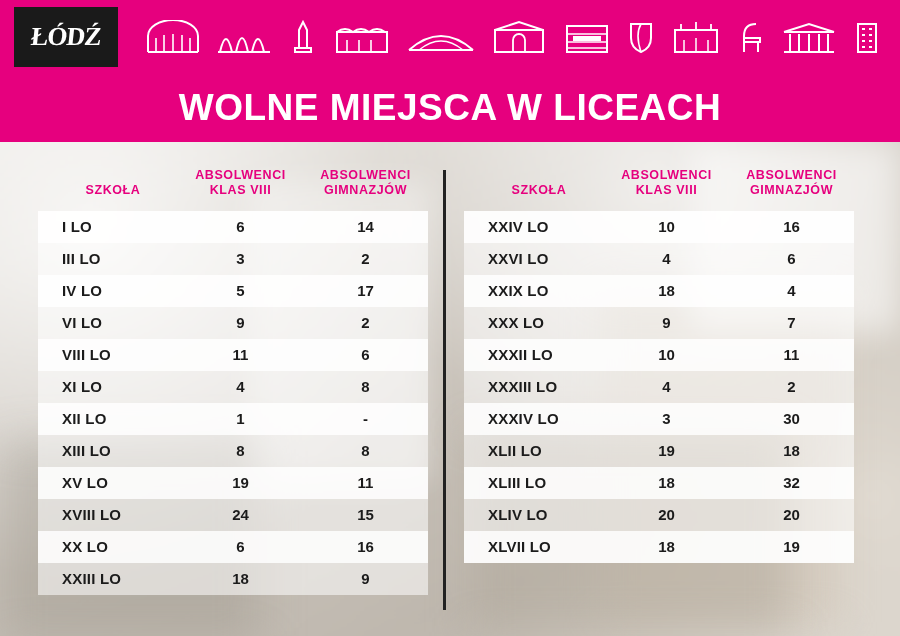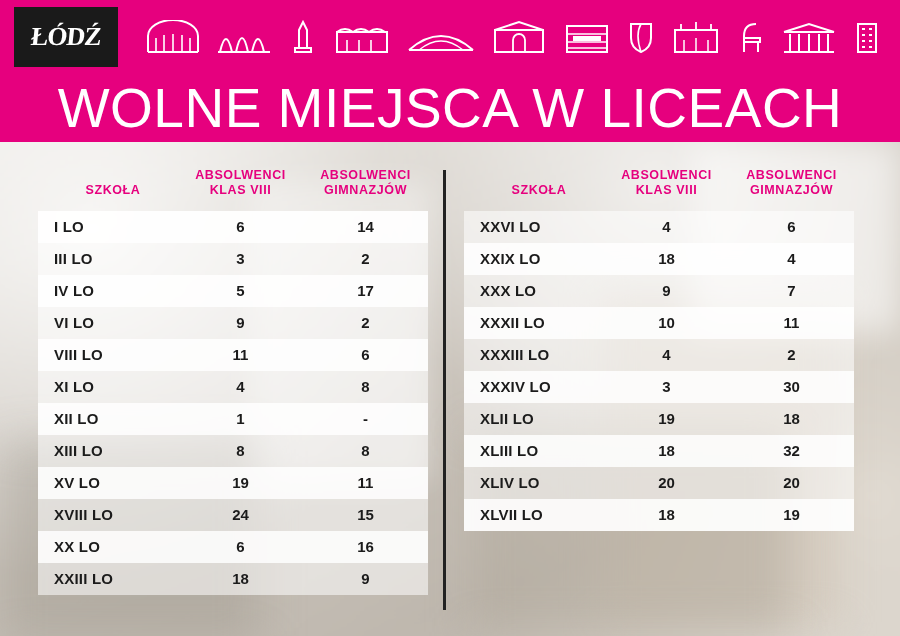--- a/index.html
+++ b/index.html
@@ -67,22 +67,22 @@
     left: 0; top: 74px;
     width: 900px;
     height: 68px;
     background: #e6007e;
     display: flex;
     align-items: center;
     justify-content: center;
   }
   .title {
     color: #ffffff;
-    font-size: 55px;
-    font-weight: normal;
+    font-size: 37px;
+    font-weight: bold;
     letter-spacing: 0.5px;
     font-family: "Liberation Sans", sans-serif;
     white-space: nowrap;
   }
 
   
   .photo {
     position: absolute;
     left: 0; top: 142px;
     width: 900px;
@@ -179,21 +179,21 @@
   table.data th.c-gim { text-align: center; width: 125px; }
 
   table.data td {
     font-size: 15px;
     font-weight: bold;
     color: #1b1b1b;
     height: 32px;
     line-height: 32px;
     padding: 0;
   }
-  table.data td.c-school { text-align: left; padding-left: 16px; letter-spacing: 0.2px;}
+  table.data td.c-school { text-align: left; padding-left: 24px; letter-spacing: 0.2px;}
   table.data td.c-abs, table.data td.c-gim { text-align: center; }
 
   tr.row-odd td { background: rgba(255,255,255,0.92); }
   tr.row-even td { background: rgba(255,255,255,0.55); }
 </style>
 </head>
 <body>
 
 <div class="page">
 
@@ -390,20 +390,25 @@
               <div>ABSOLWENCI</div>
               <div>KLAS VIII</div>
             </th>
             <th class="c-gim">
               <div>ABSOLWENCI</div>
               <div>GIMNAZJÓW</div>
             </th>
           </tr>
         </thead>
         <tbody id="right-body">
+            <tr class="row-odd">
+              <td class="c-school">XXIV LO</td>
+              <td class="c-abs">10</td>
+              <td class="c-gim">16</td>
+            </tr>
             <tr class="row-even">
               <td class="c-school">XXVI LO</td>
               <td class="c-abs">4</td>
               <td class="c-gim">6</td>
             </tr>
             <tr class="row-odd">
               <td class="c-school">XXIX LO</td>
               <td class="c-abs">18</td>
               <td class="c-gim">4</td>
             </tr>

